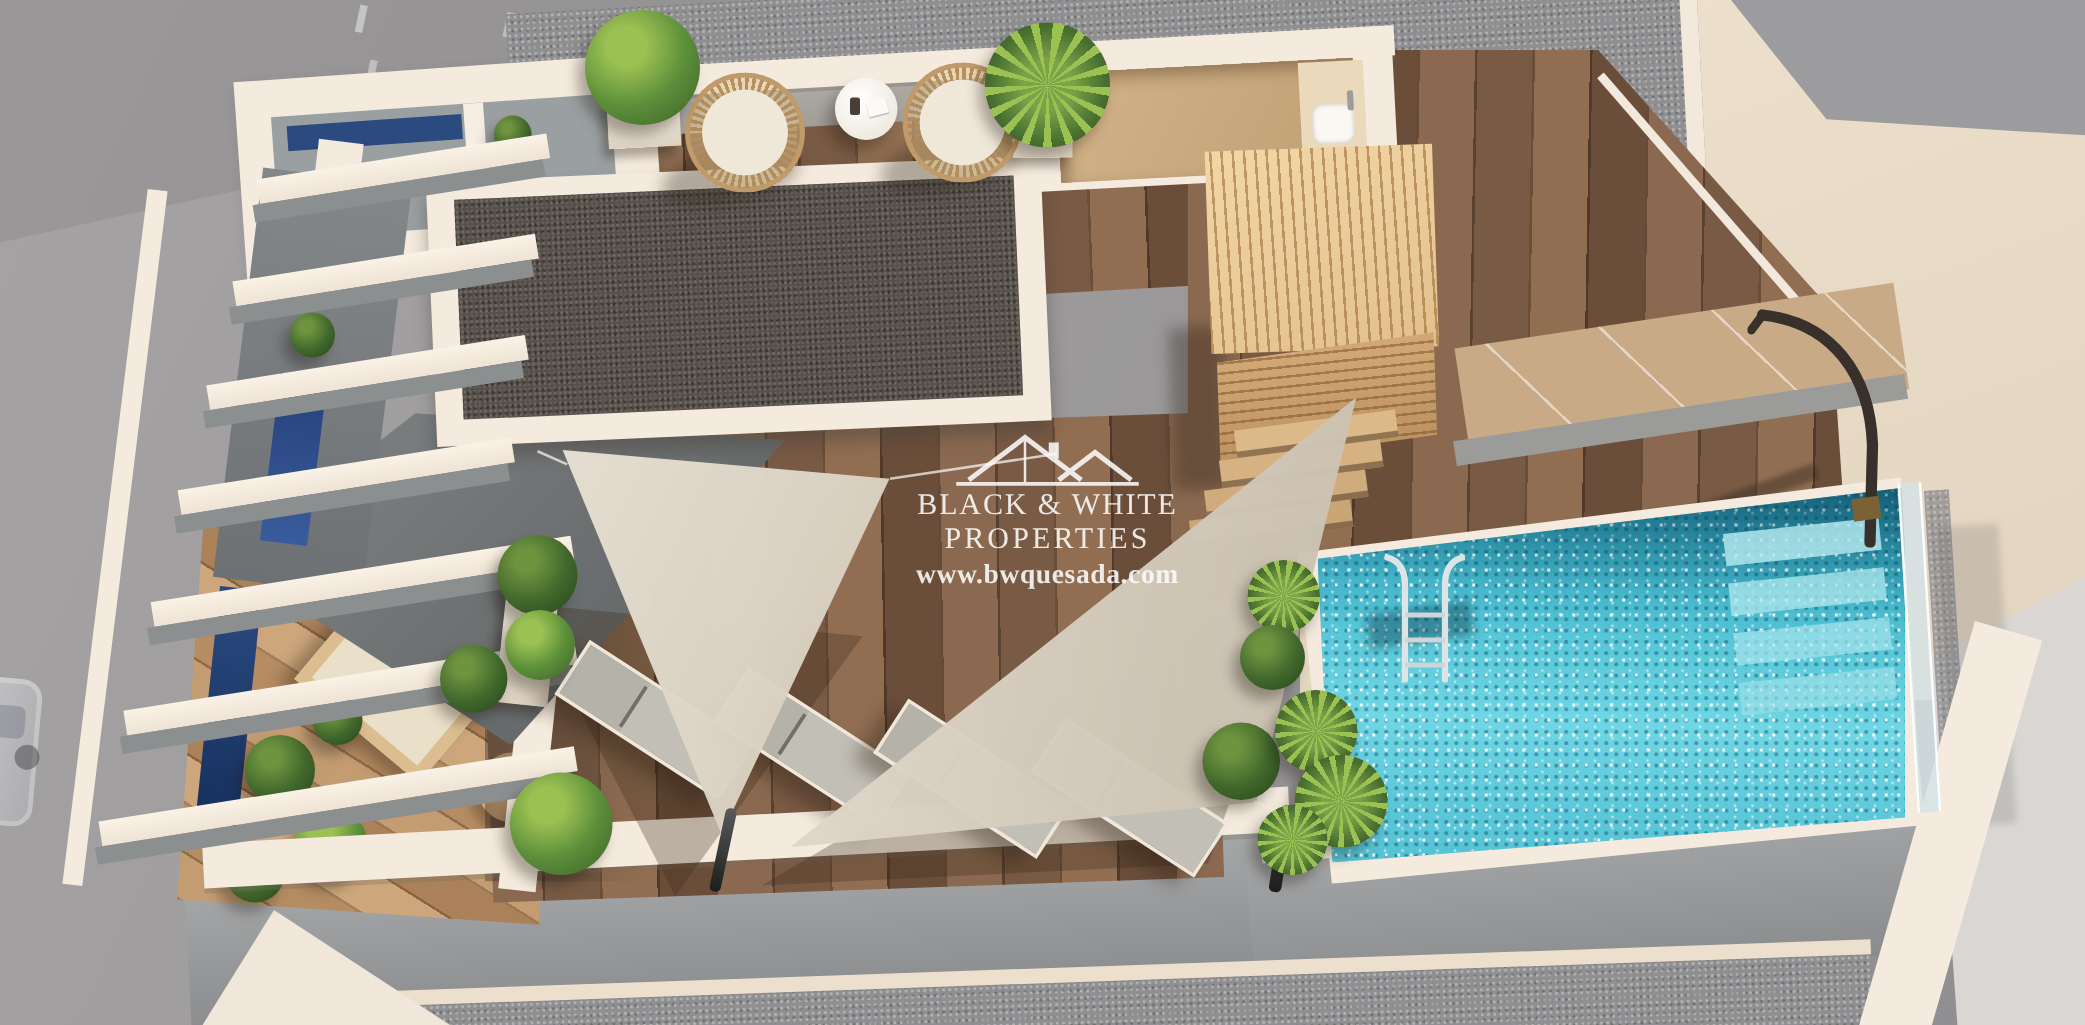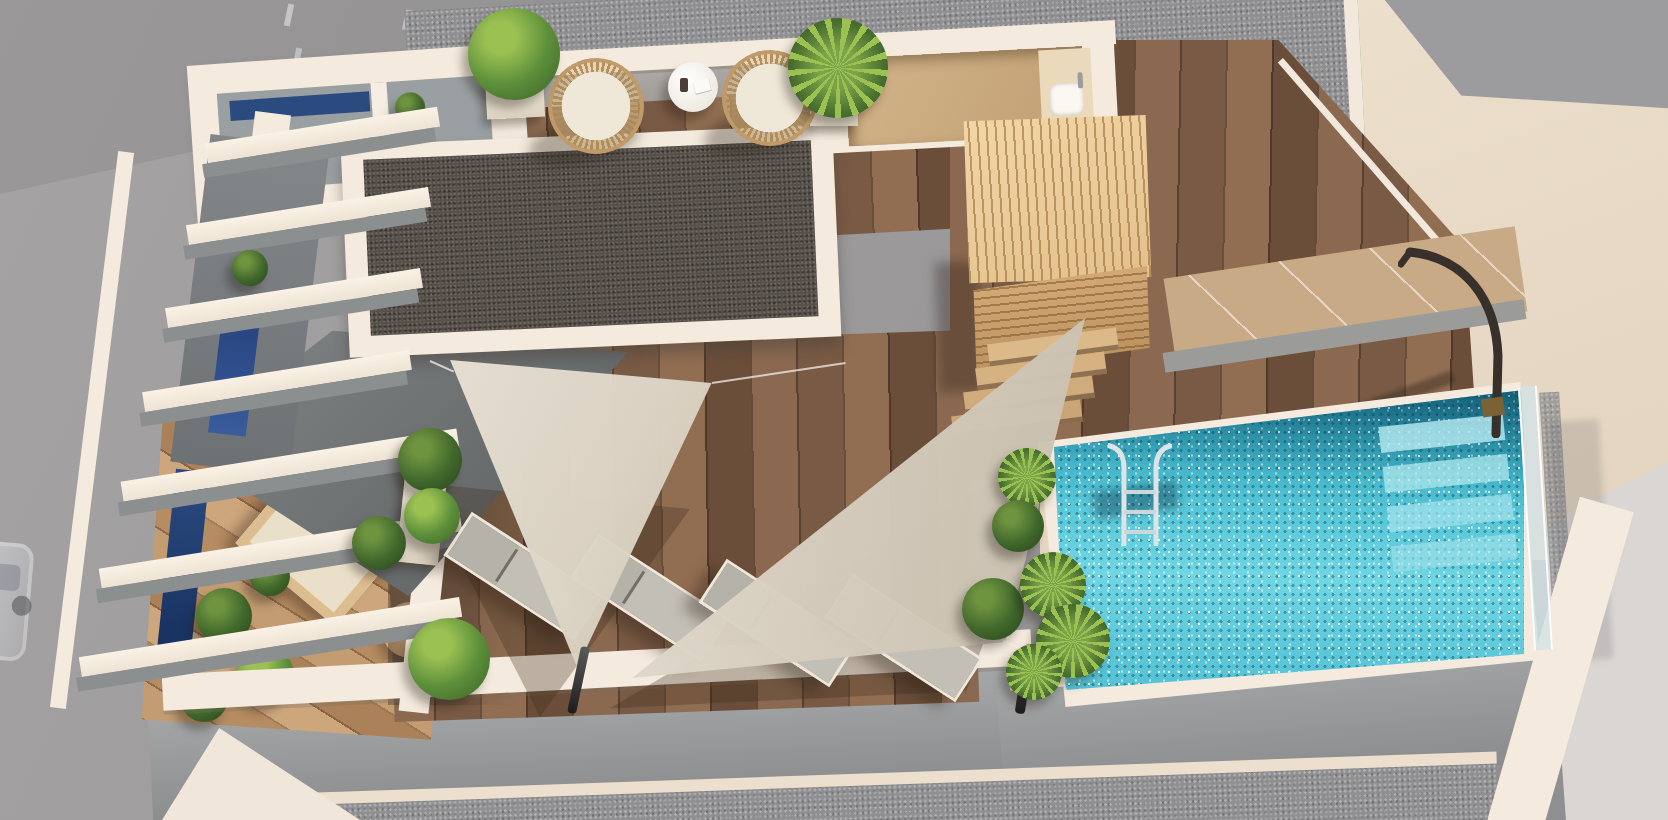--- a/index.html
+++ b/index.html
@@ -220,14 +220,26 @@
   <div class="s pole" style="left:574px;top:646px;width:9px;height:68px;transform:rotate(12deg);z-index:12;"></div>
   <div class="s pole" style="left:1020px;top:644px;width:10px;height:70px;transform:rotate(9deg);z-index:12;"></div>
 
   <div class="s yucca" style="left:998px;top:448px;width:58px;height:58px;z-index:12;"></div>
   <div class="s bush dark" style="left:992px;top:500px;width:52px;height:52px;z-index:12;"></div>
   <div class="s bush dark" style="left:962px;top:578px;width:62px;height:62px;z-index:12;"></div>
   <div class="s yucca" style="left:1020px;top:552px;width:66px;height:66px;z-index:12;"></div>
   <div class="s yucca" style="left:1036px;top:604px;width:74px;height:74px;z-index:12;"></div>
   <div class="s yucca" style="left:1006px;top:644px;width:56px;height:56px;z-index:12;"></div>
 
+  <div class="s" id="watermark" style="left:688px;top:340px;width:300px;z-index:50;">
+    <svg width="150" height="52" viewBox="0 0 150 52" style="display:block;margin:0 auto;opacity:.85;">
+      <rect x="76" y="14" width="8" height="13" fill="#ffffff"></rect>
+      <path d="M12 44 L57 10 L102 44" fill="none" stroke="#ffffff" stroke-width="4"></path>
+      <path d="M84 44 L113 22 L142 44" fill="none" stroke="#ffffff" stroke-width="4"></path>
+      <line x1="57" y1="10" x2="57" y2="47" stroke="#ffffff" stroke-width="2"></line>
+      <line x1="2" y1="47" x2="148" y2="47" stroke="#ffffff" stroke-width="3"></line>
+    </svg>
+    <div class="l1">BLACK &amp; WHITE</div>
+    <div class="l2">PROPERTIES</div>
+    <div class="l3">www.bwquesada.com</div>
+  </div>
 
 </div>
 
 </body></html>

